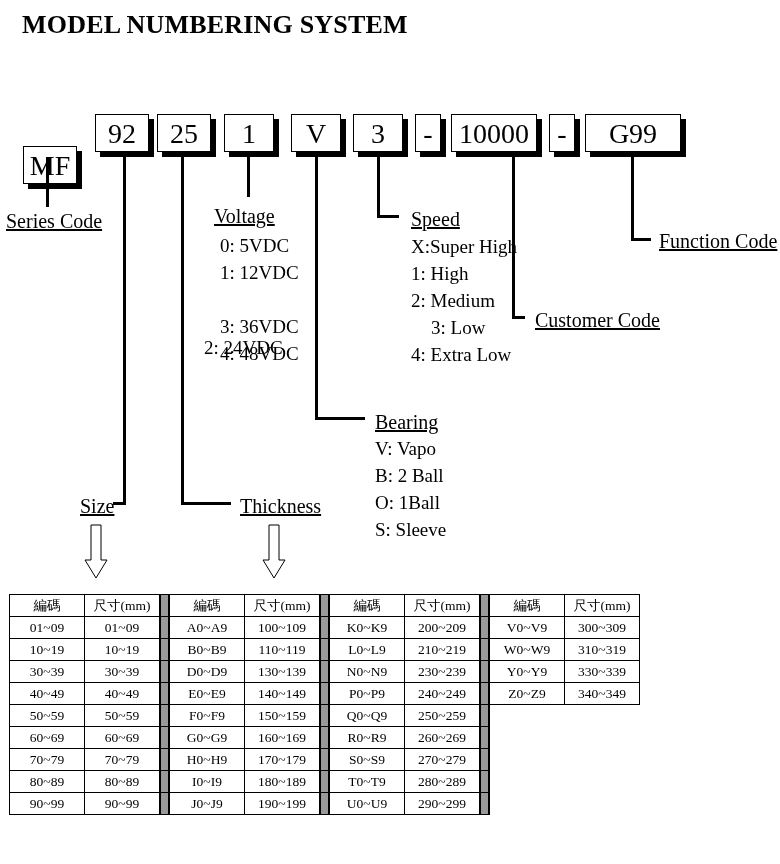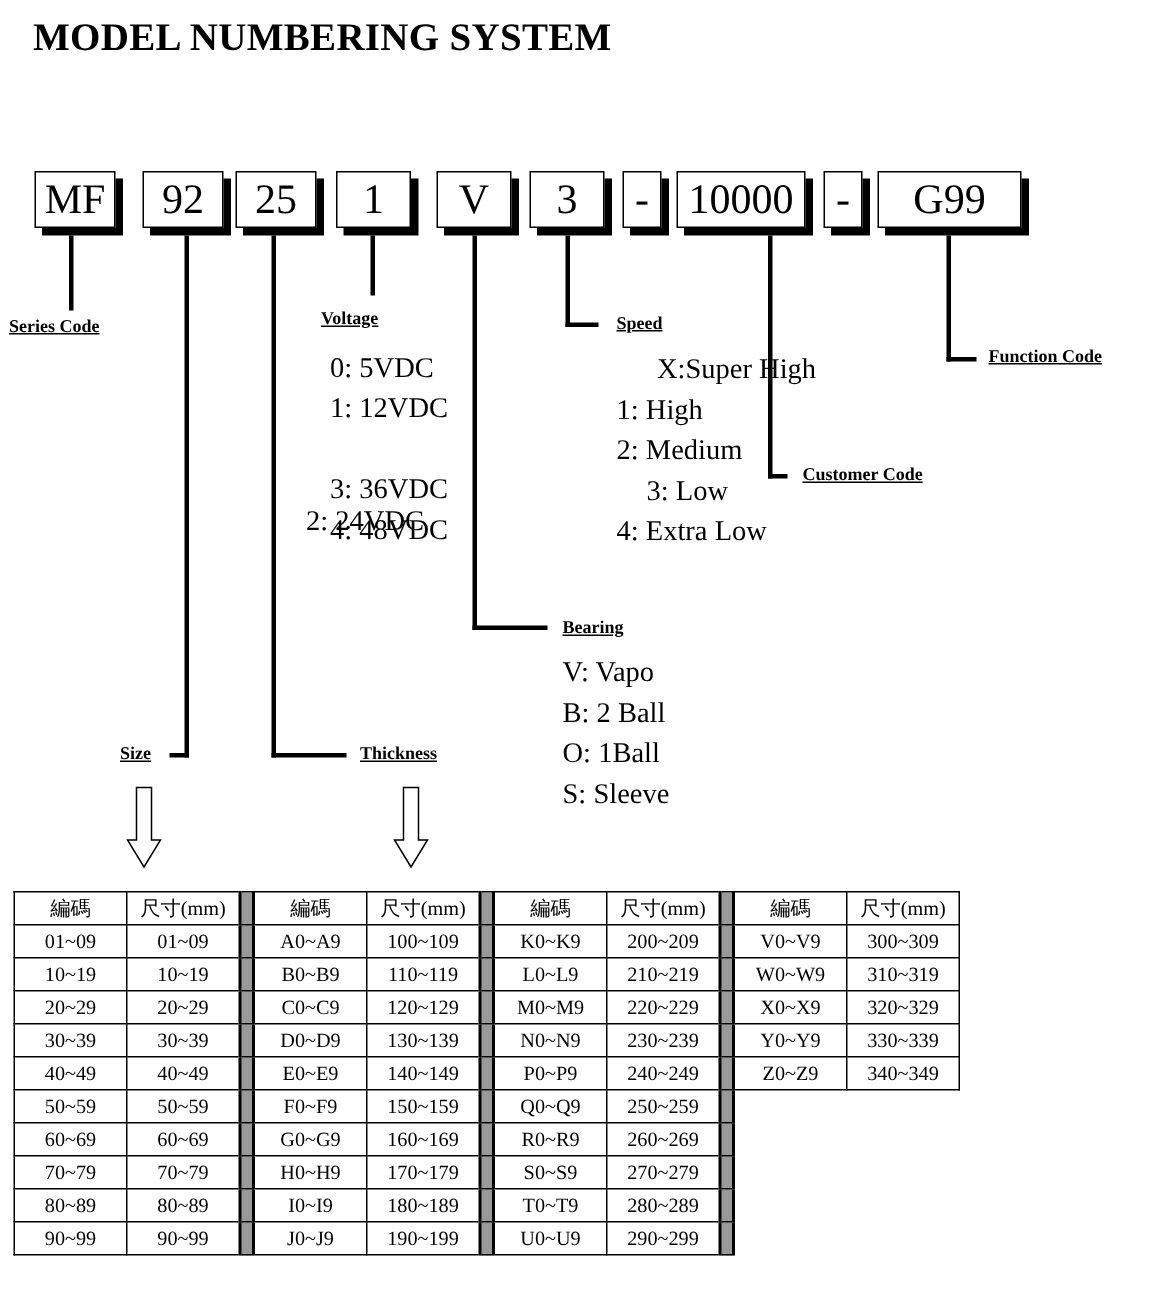--- a/index.html
+++ b/index.html
@@ -3,34 +3,34 @@
 <meta charset="utf-8">
 <style>
   html, body { margin:0; padding:0; background:#fff; }
   body { width:780px; height:864px; position:relative; overflow:hidden;
          font-family:"Liberation Serif","DejaVu Serif",serif; color:#000; }
   .title { position:absolute; left:22px; top:10px; font-size:26px; font-weight:bold; letter-spacing:0.2px; }
   .codebox { position:absolute; top:114px; height:38px; border:1.5px solid #000; background:#fff;
              box-shadow:5px 5px 0 #000; font-size:28px; line-height:38px; text-align:center; box-sizing:border-box; }
   .vline { position:absolute; background:#000; width:3px; }
   .hline { position:absolute; background:#000; height:3px; }
-  .label { position:absolute; font-weight:bold; text-decoration:underline; font-size:12px; white-space:nowrap; }
+  .label { position:absolute; font-weight:normal; text-decoration:underline; font-size:20px; white-space:nowrap; }
   .opt { position:absolute; font-size:19px; white-space:nowrap; }
   .arrow { position:absolute; }
   table.t { position:absolute; border-collapse:collapse; font-size:13.5px; }
   table.t td { border:1.5px solid #000; height:21px; text-align:center; padding:0; }
   table.t td.sep { background:#999; width:7px; border-left:2px solid #000; border-right:2px solid #000; }
   table.t td.blank { border:none; }
 </style>
 </head>
 <body>
 
 <div class="title">MODEL NUMBERING SYSTEM</div>
 
-<div class="codebox" style="left:23px;width:54px;">MF</div>
+<div class="codebox" style="left:23px;width:54px;margin-top:32px;">MF</div>
 <div class="codebox" style="left:95px;width:54px;">92</div>
 <div class="codebox" style="left:157px;width:54px;">25</div>
 <div class="codebox" style="left:224px;width:50px;">1</div>
 <div class="codebox" style="left:291px;width:50px;">V</div>
 <div class="codebox" style="left:353px;width:50px;">3</div>
 <div class="codebox" style="left:415px;width:26px;">-</div>
 <div class="codebox" style="left:451px;width:86px;">10000</div>
 <div class="codebox" style="left:549px;width:26px;">-</div>
 <div class="codebox" style="left:585px;width:96px;">G99</div>
 
@@ -57,21 +57,21 @@
 <div class="label" style="left:375px;top:411px;padding-right:20px;">Bearing</div>
 <div class="label" style="left:80px;top:495px;">Size</div>
 <div class="label" style="left:240px;top:495px;">Thickness</div>
 
 <div class="opt" style="left:220px;top:235px;">0: 5VDC</div>
 <div class="opt" style="left:220px;top:262px;">1: 12VDC</div>
 <div class="opt" style="left:204px;top:289px;margin-top:48px;">2: 24VDC</div>
 <div class="opt" style="left:220px;top:316px;">3: 36VDC</div>
 <div class="opt" style="left:220px;top:343px;">4: 48VDC</div>
 
-<div class="opt" style="left:411px;top:236px;margin-left:27px;">X:Super High</div>
+<div class="opt" style="left:411px;top:236px;">X:Super High</div>
 <div class="opt" style="left:411px;top:263px;">1: High</div>
 <div class="opt" style="left:411px;top:290px;">2: Medium</div>
 <div class="opt" style="left:411px;top:317px;margin-left:20px;">3: Low</div>
 <div class="opt" style="left:411px;top:344px;">4: Extra Low</div>
 
 <div class="opt" style="left:375px;top:438px;">V: Vapo</div>
 <div class="opt" style="left:375px;top:465px;">B: 2 Ball</div>
 <div class="opt" style="left:375px;top:492px;">O: 1Ball</div>
 <div class="opt" style="left:375px;top:519px;">S: Sleeve</div>
 
@@ -117,33 +117,20 @@
         <td>B0~B9</td>
         <td>110~119</td>
         <td class="sep"></td>
         <td>L0~L9</td>
         <td>210~219</td>
         <td class="sep"></td>
         <td>W0~W9</td>
         <td>310~319</td>
       </tr>
       <tr>
-        <td>20~29</td>
-        <td>20~29</td>
-        <td class="sep"></td>
-        <td>C0~C9</td>
-        <td>120~129</td>
-        <td class="sep"></td>
-        <td>M0~M9</td>
-        <td>220~229</td>
-        <td class="sep"></td>
-        <td>X0~X9</td>
-        <td>320~329</td>
-      </tr>
-      <tr>
         <td>30~39</td>
         <td>30~39</td>
         <td class="sep"></td>
         <td>D0~D9</td>
         <td>130~139</td>
         <td class="sep"></td>
         <td>N0~N9</td>
         <td>230~239</td>
         <td class="sep"></td>
         <td>Y0~Y9</td>

